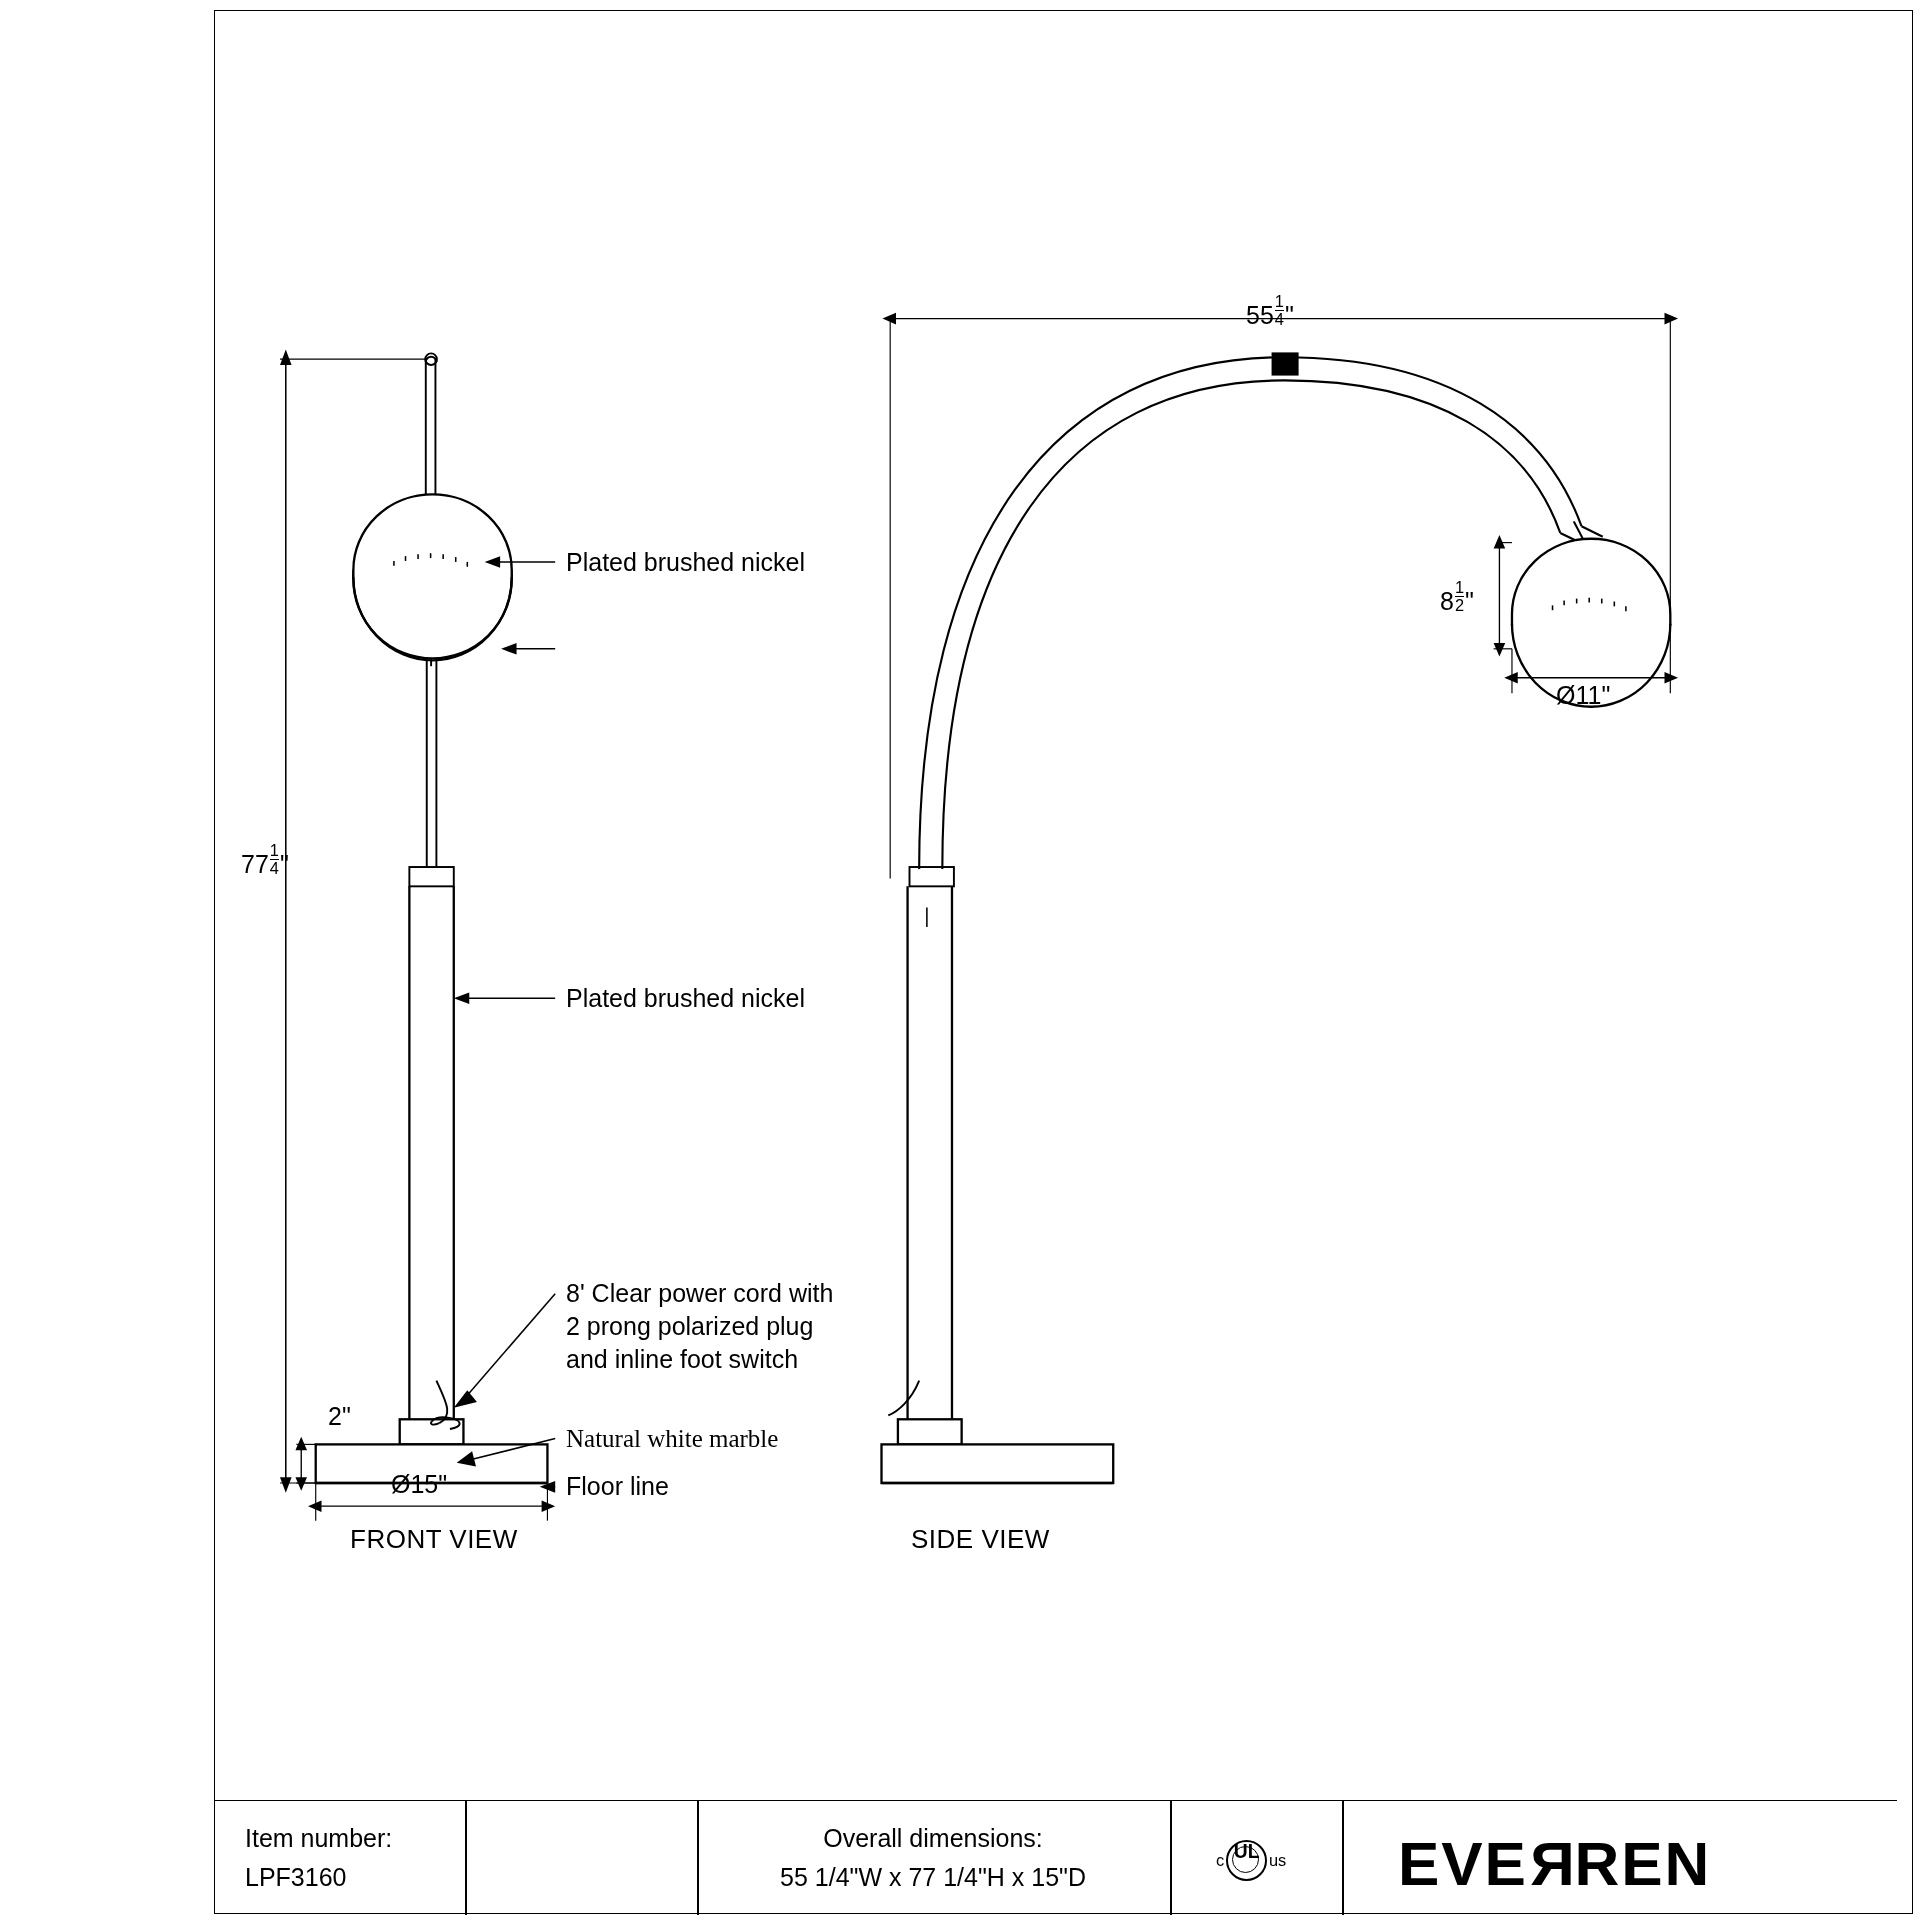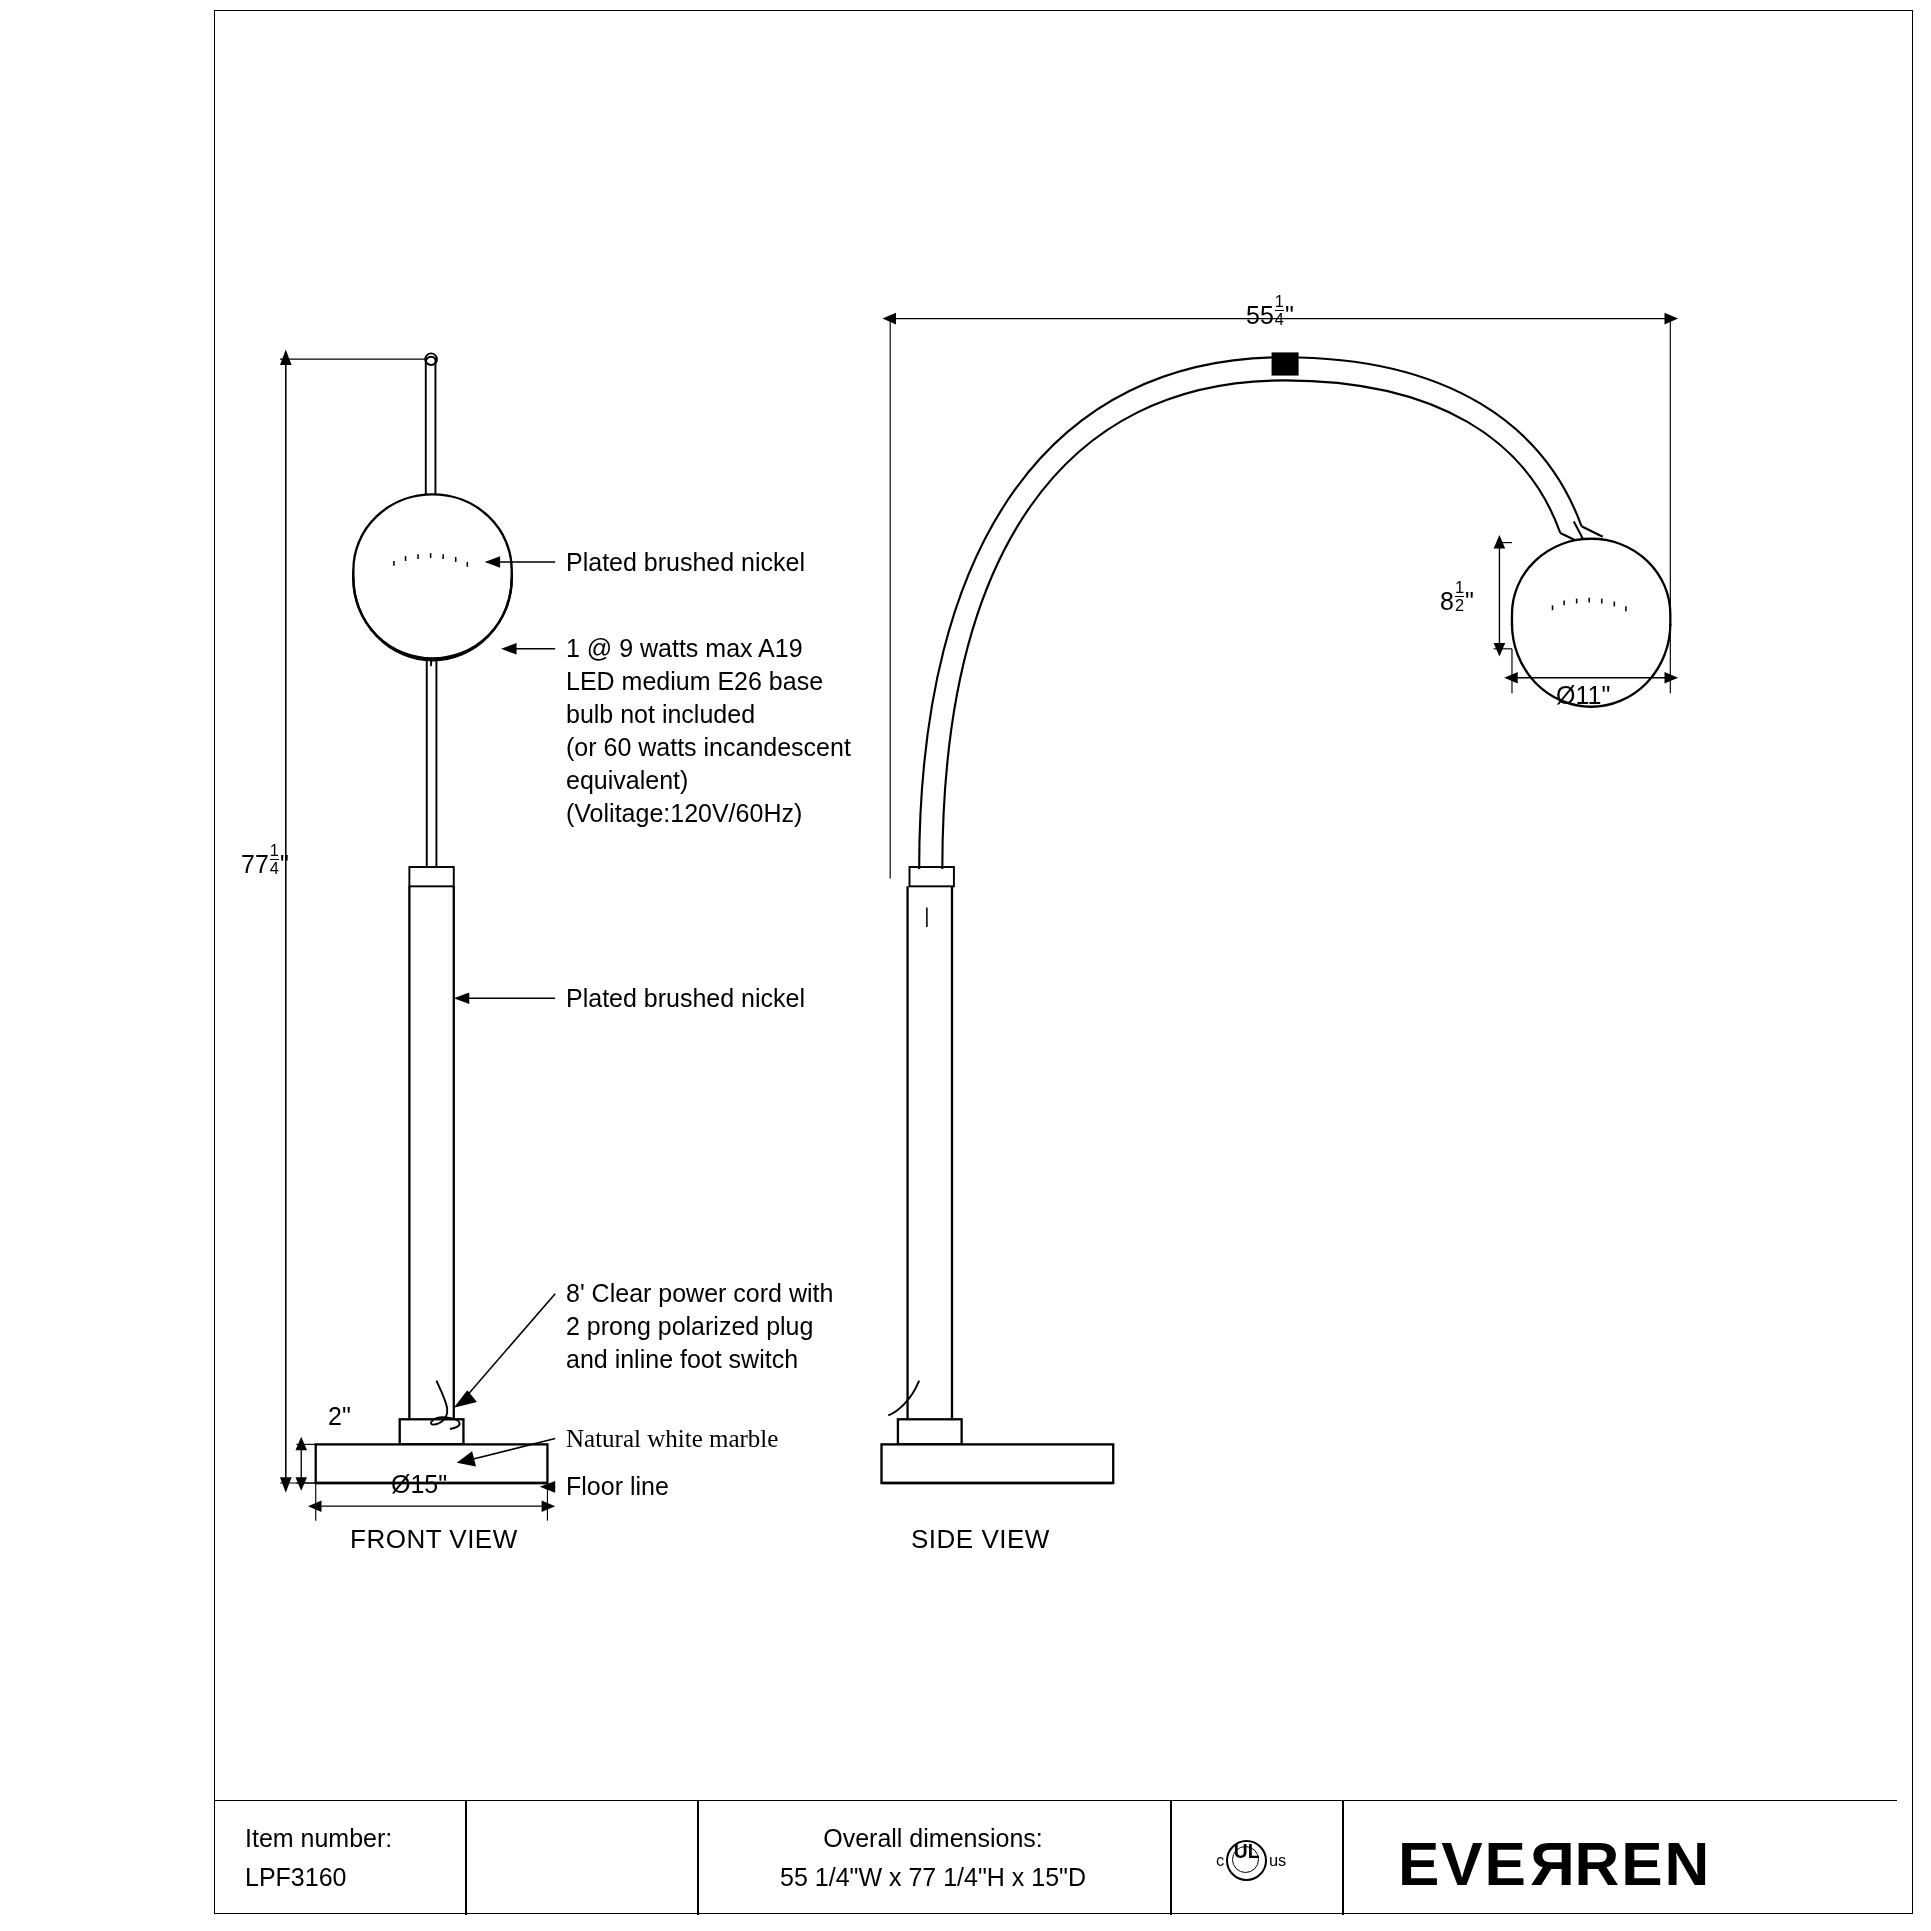--- a/index.html
+++ b/index.html
@@ -179,26 +179,20 @@
     <span>55</span><span class="frac"><span class="n">1</span><span class="d">4</span></span><span>"</span>
   </div>
 
   <div class="dimtext" style="left:1440px;top:579px;">
     <span>8</span><span class="frac"><span class="n">1</span><span class="d">2</span></span><span>"</span>
   </div>
 
   <div class="dimtext" style="left:1556px;top:681px;">Ø11"</div>
 
   <div class="lbl" style="left:566px;top:546px;">Plated brushed nickel</div>
-  <div class="lbl" style="left:566px;top:632px;">1 @ 9 watts max A19
-LED medium E26 base
-bulb not included
-(or 60 watts incandescent
-equivalent)
-(Volitage:120V/60Hz)</div>
   <div class="lbl" style="left:566px;top:982px;">Plated brushed nickel</div>
   <div class="lbl" style="left:566px;top:1277px;">8' Clear power cord with
 2 prong polarized plug
 and inline foot switch</div>
   <div class="lbl" style="left:566px;top:1422px;font-family:Liberation Serif, serif;">Natural white marble</div>
   <div class="lbl" style="left:566px;top:1470px;">Floor line</div>
 
   <div class="viewname" style="left:350px;top:1524px;">FRONT VIEW</div>
   <div class="viewname" style="left:911px;top:1524px;">SIDE VIEW</div>
 

